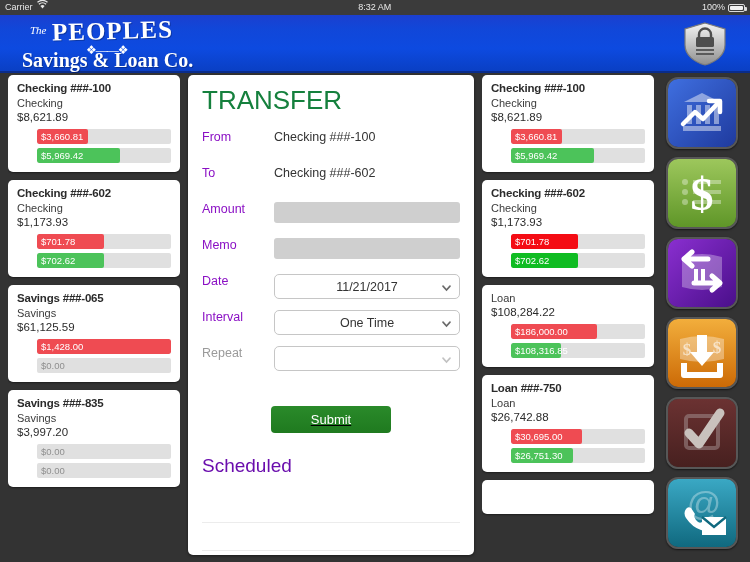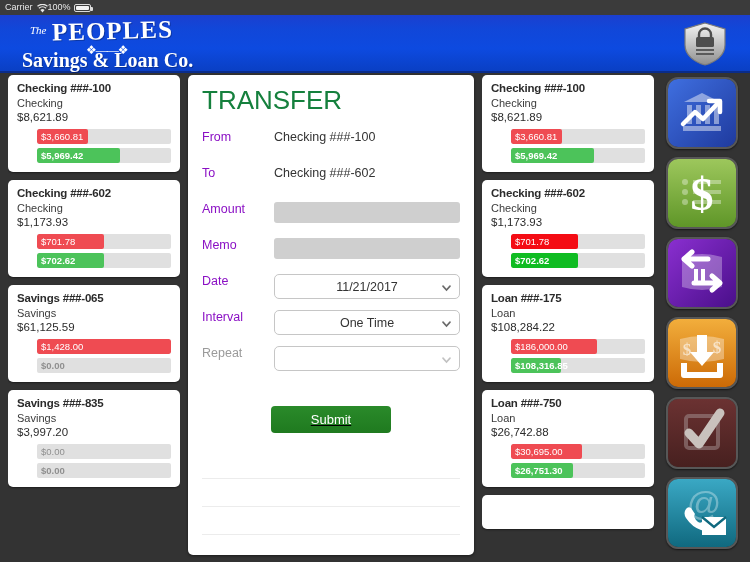--- a/index.html
+++ b/index.html
@@ -27,21 +27,21 @@
     width: 750px;
     height: 15px;
     background: #3b3b3b;
     color: #e8e8e8;
     font-size: 9px;
     line-height: 15px;
     display: flex;
     align-items: center;
     padding: 0 5px;
   }
-  .status-left { display: flex; align-items: flex-end; gap: 4px; flex: 0 0 auto; }
+  .status-left { display: flex; align-items: flex-start; gap: 4px; flex: 0 0 auto; }
   .status-center { flex: 1; text-align: center; font-weight: normal; }
   .status-right { display: flex; align-items: center; gap: 3px; flex: 0 0 auto; }
   .wifi-glyph { font-size: 10px; line-height: 1; display: inline-block; }
   .battery {
     width: 17px; height: 8px;
     border: 1px solid #dcdcdc;
     border-radius: 2px;
     position: relative;
     display: inline-block;
   }
@@ -162,21 +162,21 @@
   }
   .bar-track {
     position: relative;
     height: 15px;
     background: #e0e0e0;
     border-radius: 2px;
     margin-bottom: 4px;
     overflow: hidden;
     margin-left: 20px;
   }
-  .bar-track:last-child { margin-bottom: 0; font-weight: bold; }
+  .bar-track:last-child { margin-bottom: 0; }
   .bar-fill {
     position: absolute;
     left: 0; top: 0; bottom: 0;
     border-radius: 2px;
   }
   .bar-label {
     position: absolute;
     left: 4px; top: 0;
     line-height: 15px;
     font-size: 9.5px;
@@ -308,20 +308,21 @@
     <div class="status-left">
       <span>Carrier</span>
       <span class="wifi-glyph">
         <svg width="11" height="9" viewBox="0 0 11 9">
           <path d="M5.5 8.4 L3.4 5.9 a3.3 3.3 0 0 1 4.2 0 Z" fill="#e8e8e8"></path>
           <path d="M1.9 4.2 a5.4 5.4 0 0 1 7.2 0" stroke="#e8e8e8" stroke-width="1.2" fill="none"></path>
           <path d="M0.5 2.2 a7.7 7.7 0 0 1 10 0" stroke="#e8e8e8" stroke-width="1.2" fill="none"></path>
         </svg>
       </span>
     </div>
+    <div class="status-center">8:32 AM</div>
     <div class="status-right">
       <span>100%</span>
       <span class="battery">
         <span class="battery-fill"></span>
       </span>
     </div>
   </div>
 
   <div class="header">
     <div class="logo">
@@ -464,20 +465,21 @@
                 <path d="M1 2.5 L4.5 6.5 L8 2.5" fill="none" stroke="#c2c2c2" stroke-width="1.6" stroke-linecap="round"></path>
               </svg>
           </span>
         </div>
       </div>
 
       <div class="submit-row">
         <button class="submit-btn">Submit</button>
       </div>
 
+      <div class="scheduled-title">Scheduled</div>
 
       <div class="sched-list">
         <div class="sched-row"></div>
         <div class="sched-row"></div>
         <div class="sched-row"></div>
       </div>
     </div>
 
     <div class="col col-right" id="right-col">
         <div class="acct-card">
@@ -500,21 +502,20 @@
           <div class="bar-track">
             <div class="bar-fill" style="width: 50%; background: rgb(244, 12, 20);"></div>
             <div class="bar-label">$701.78</div>
           </div>
           <div class="bar-track">
             <div class="bar-fill" style="width: 50%; background: rgb(15, 188, 34);"></div>
             <div class="bar-label">$702.62</div>
           </div>
         </div>
         <div class="acct-card">
-          <div class="acct-name">Loan ###-175</div>
           <div class="acct-type">Loan</div>
           <div class="acct-balance">$108,284.22</div>
           <div class="bar-track">
             <div class="bar-fill" style="width: 64%; background: rgb(239, 75, 82);"></div>
             <div class="bar-label">$186,000.00</div>
           </div>
           <div class="bar-track">
             <div class="bar-fill" style="width: 37%; background: rgb(76, 195, 90);"></div>
             <div class="bar-label">$108,316.85</div>
           </div>

